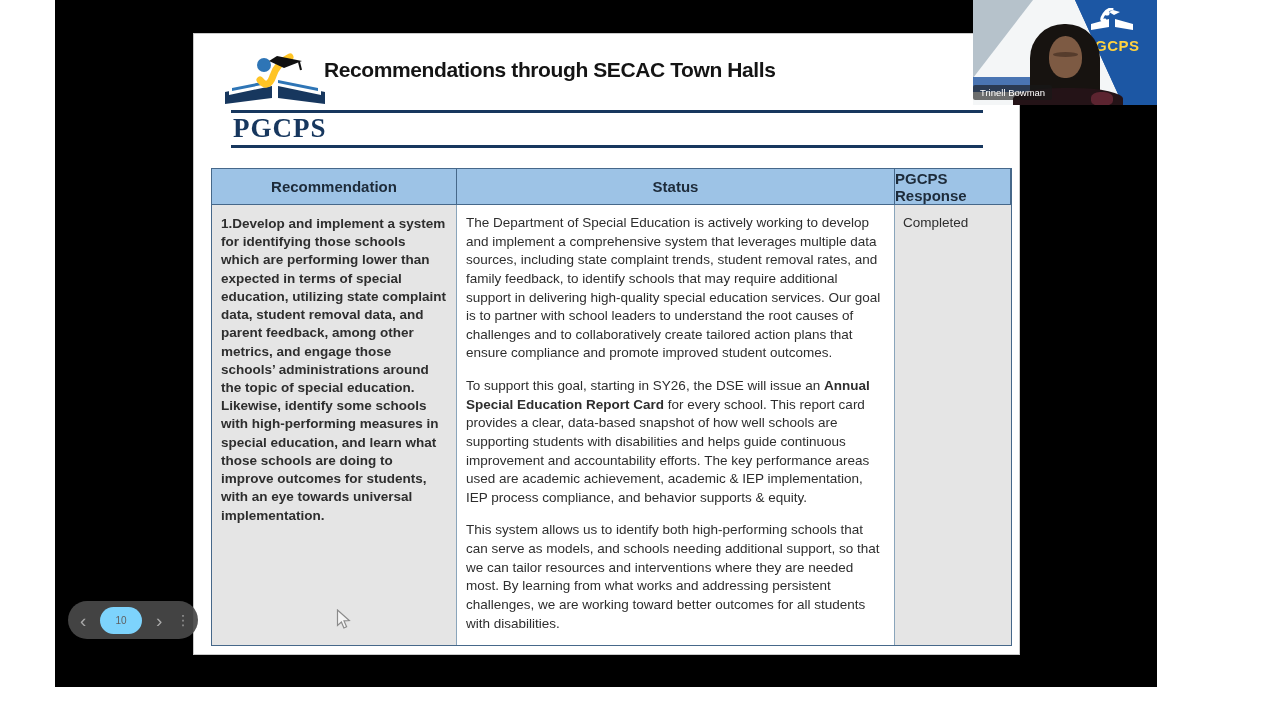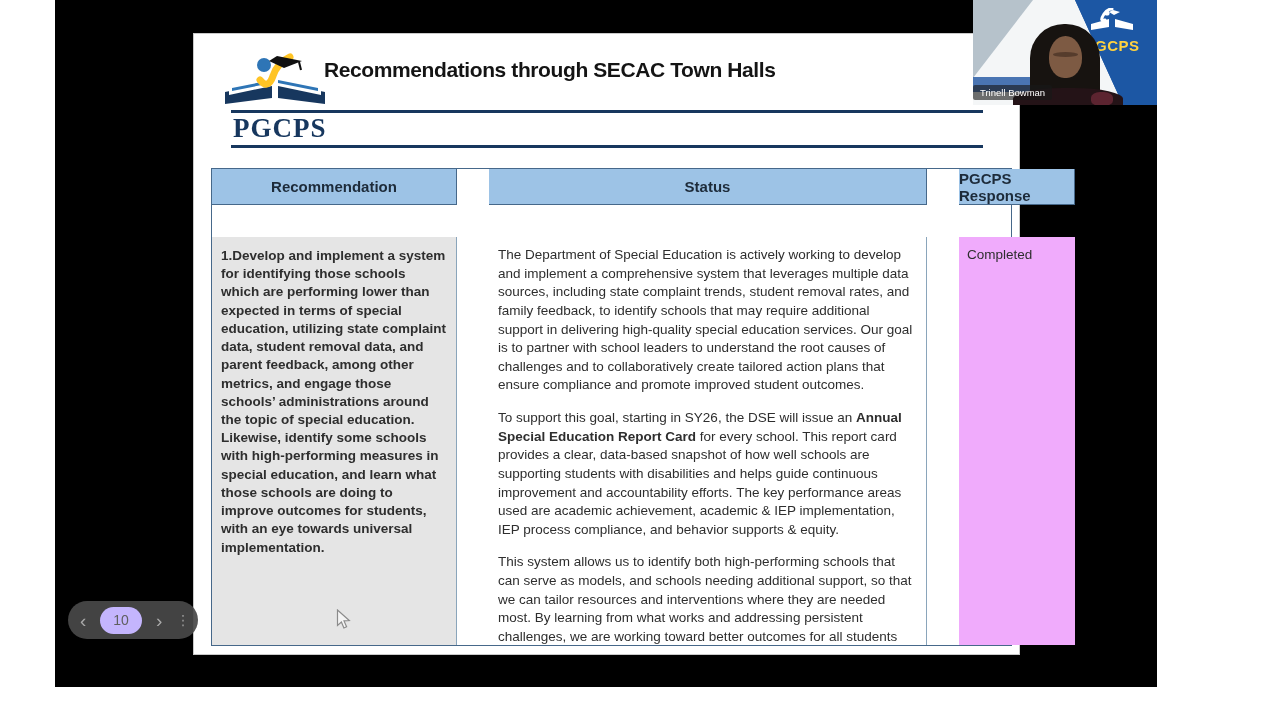--- a/index.html
+++ b/index.html
@@ -12,34 +12,34 @@
   
   .slide { position:absolute; left:193px; top:33px; width:827px; height:622px; background:#ffffff; border:1px solid #c9c9c9; z-index:2; }
   .slide-title { position:absolute; left:130px; top:24px; font-size:21px; font-weight:bold; color:#141414; white-space:nowrap; letter-spacing:-0.4px; }
   .rule { position:absolute; height:3px; background:#17375e; }
   .rule-1 { left:37px; top:76px;  width:752px; }
   .rule-2 { left:37px; top:111px; width:752px; }
   .logo-svg { position:absolute; left:28px; top:14px; }
   .logo-word { position:absolute; left:39px; top:79px; font-family:"Liberation Serif", serif; font-weight:bold; font-size:27px; color:#17375e; letter-spacing:1px; }
 
   
-  .rec-table { position:absolute; left:17px; top:134px; width:801px; height:478px; border:1px solid #46688a; display:grid; grid-template-columns:245px 438px 116px; grid-template-rows:36px 1fr; background:#ffffff;gap:32px; }
+  .rec-table { position:absolute; left:17px; top:134px; width:801px; height:478px; border:1px solid #46688a; display:grid; grid-template-columns:245px 438px 116px; grid-template-rows:36px 1fr; background:#ffffff; }
   .th { background:#9dc3e6; border-right:1px solid #46688a; border-bottom:1px solid #46688a; display:flex; align-items:center; justify-content:center; font-weight:bold; font-size:15px; color:#1d2b3a; }
   .th:last-child { border-right:none; }
   .td { border-right:1px solid #8aa5bb; font-size:13.5px; color:#2e2e2e; overflow:hidden; }
   .td:last-child { border-right:none; }
   .td-rec { background:#e5e5e5; padding:10px 9px 8px 9px; line-height:1.35;font-weight:bold; }
   .td-resp { background:#ffffff; padding:9px 9px 8px 9px; line-height:1.38; }
   .td-resp p { margin-bottom:14px; }
-  .td-status { background:#f0abfc; padding:10px 8px; }
+  .td-status { background:#e5e5e5; padding:10px 8px; }
 
   
   .nav-pill { position:absolute; left:68px; top:601px; width:130px; height:38px; background:rgba(72,72,72,0.93); border-radius:19px; display:flex; align-items:center; justify-content:space-between; padding:0 8px 0 12px; z-index:3; }
   .chev { color:#a9a9a9; font-size:19px; line-height:1; cursor:default; }
-  .page-pill { background:#c4b5fd; color:#5f5f5f; min-width:42px; height:27px; border-radius:14px; display:flex; align-items:center; justify-content:center; font-size:14px;text-align:right; }
+  .page-pill { background:#7dd3fc; color:#5f5f5f; min-width:42px; height:27px; border-radius:14px; display:flex; align-items:center; justify-content:center; font-size:10px;text-align:right; }
   .dots { color:#9a9a9a; font-size:14px; letter-spacing:0; }
 
   
   .cursor { position:absolute; left:336px; top:609px; z-index:4; }
 
   
   .tile { position:absolute; left:973px; top:0; width:184px; height:105px; overflow:hidden; background:#1c57a4; z-index:5; }
   .tile-stripe { position:absolute; left:0; top:0; width:184px; height:105px; }
   .tile-accent { position:absolute; left:0; top:77px; width:70px; height:15px; background:#2b5ea7; opacity:0.85; }
   .hair { position:absolute; left:57px; top:24px; width:70px; height:90px; background:#171310; border-radius:34px 34px 10px 10px; }

